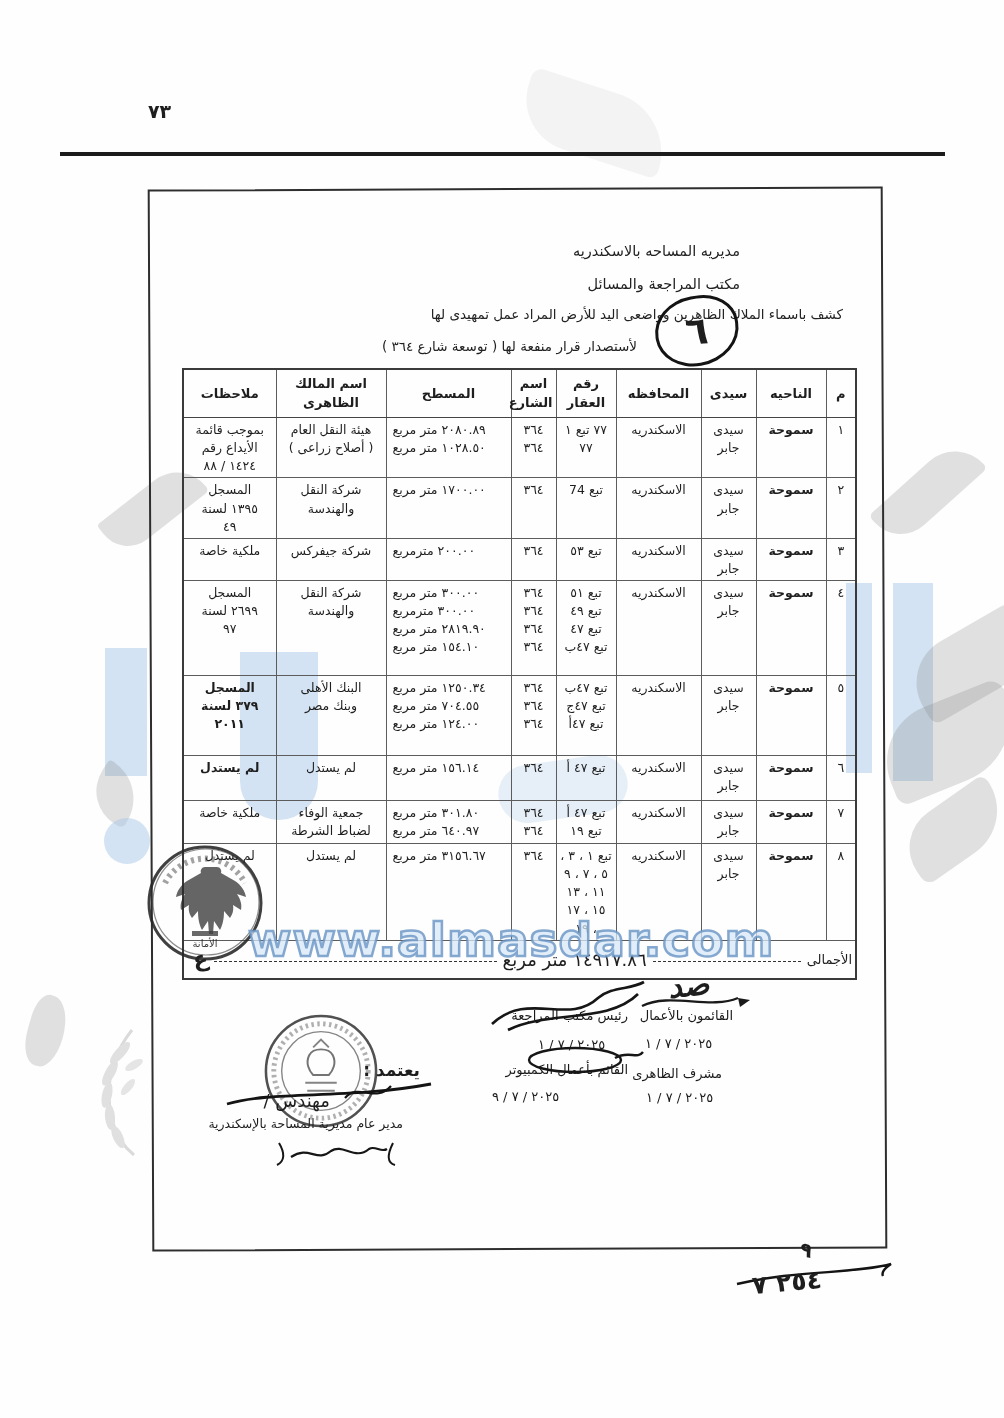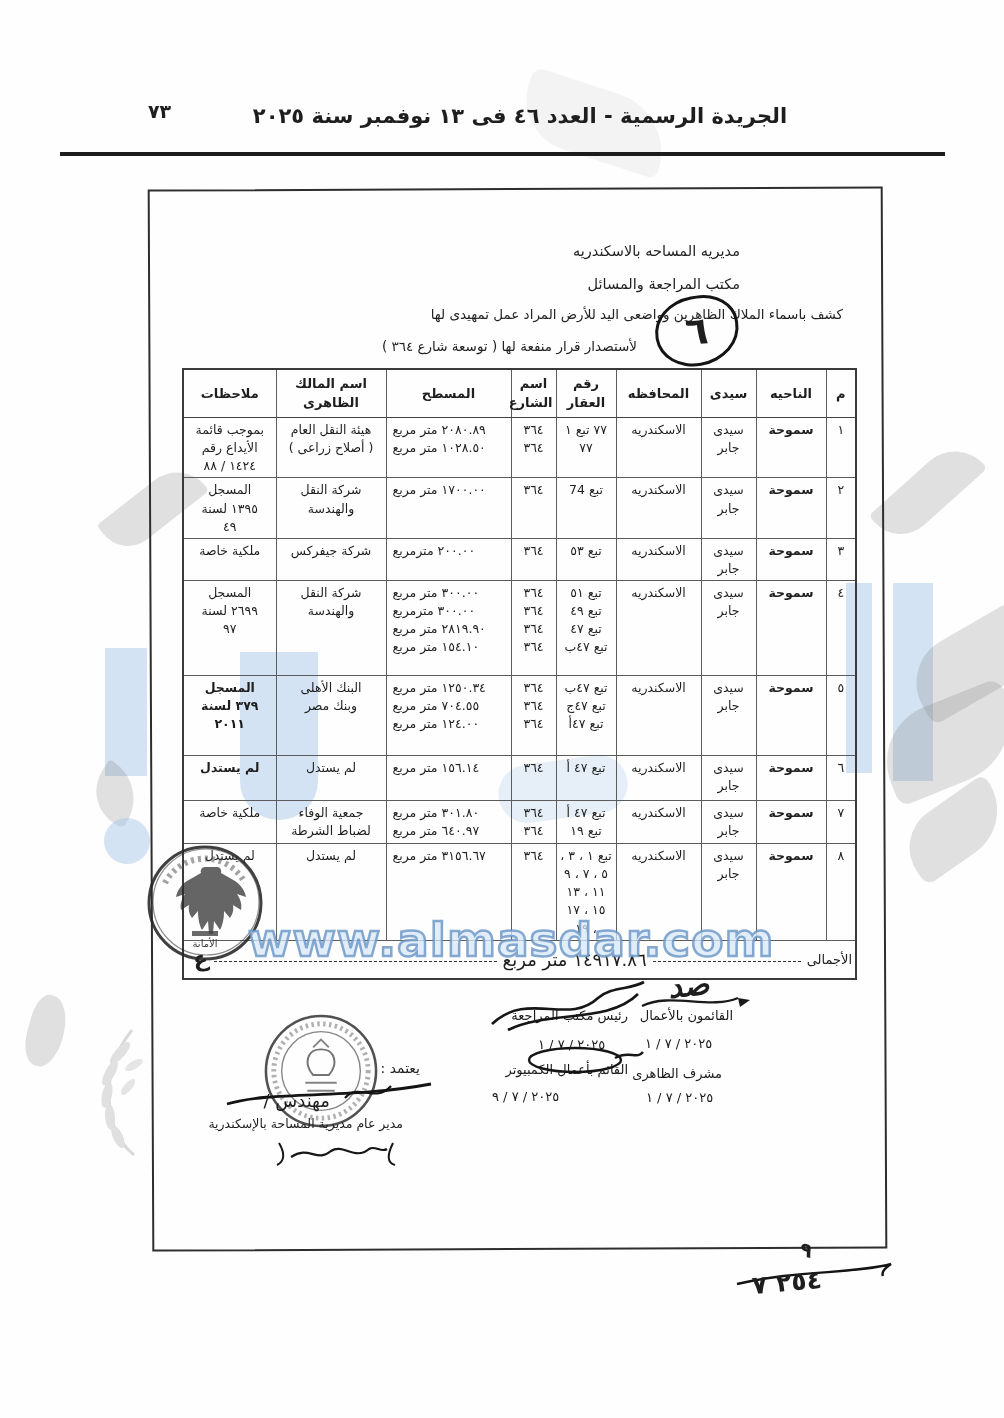--- a/index.html
+++ b/index.html
@@ -63,21 +63,21 @@
   #role-r1{top:1066px;right:282px;}
   #date-r1{top:1090px;left:646px;}
   #role-l0{top:1008px;right:376px;}
   #date-l0{top:1037px;left:538px;}
   #role-l1{top:1062px;right:376px;}
   #date-l1{top:1089px;left:492px;text-align:center;}
   #scribble-review{top:980px;left:488px;z-index:3;}
   #scribble-computer{top:1040px;left:525px;z-index:3;}
 
   
-  #approve-label{top:1060px;right:584px;font-size:14px;font-weight:normal;z-index:3;}
+  #approve-label{top:1060px;right:584px;font-size:17px;font-weight:bold;z-index:3;}
   #engineer-line{top:1090px;right:674px;font-size:18px;z-index:3;}
   #director-line{top:1116px;right:601px;font-size:12.5px;z-index:3;}
   #approve-scribble{top:1070px;left:225px;z-index:4;}
   #approve-note{top:1135px;left:265px;z-index:3;}
 
   
   #eagle-stamp{top:843px;left:145px;width:120px;height:120px;z-index:3;opacity:.88;}
   #round-stamp{top:1012px;left:262px;width:118px;height:118px;z-index:2;opacity:.85;}
 
   
@@ -118,21 +118,20 @@
     <path d="M50 5 C30 30 22 60 30 95 C34 110 42 122 52 130" fill="none" stroke="#bdbdbd" stroke-width="3"></path>
     <ellipse cx="38" cy="28" rx="14" ry="5" fill="#c9c9c9" transform="rotate(-48 38 28)"></ellipse>
     <ellipse cx="28" cy="48" rx="14" ry="5" fill="#c9c9c9" transform="rotate(-62 28 48)"></ellipse>
     <ellipse cx="25" cy="70" rx="13" ry="5" fill="#c9c9c9" transform="rotate(-78 25 70)"></ellipse>
     <ellipse cx="28" cy="92" rx="13" ry="5" fill="#c9c9c9" transform="rotate(-95 28 92)"></ellipse>
     <ellipse cx="36" cy="112" rx="12" ry="5" fill="#c9c9c9" transform="rotate(-115 36 112)"></ellipse>
     <ellipse cx="52" cy="40" rx="10" ry="4" fill="#d2d2d2" transform="rotate(-30 52 40)"></ellipse>
     <ellipse cx="46" cy="62" rx="10" ry="4" fill="#d2d2d2" transform="rotate(-50 46 62)"></ellipse>
   </svg>
 
-  <div id="gazette-title" class="abs rtl">الجريدة الرسمية - العدد ٤٦ فى ١٣ نوفمبر سنة ٢٠٢٥</div>
   <div id="page-number" class="abs">٧٣</div>
   <div id="header-rule" class="abs"></div>
 
   <div id="doc-frame" class="abs"></div>
 
   <div id="dept1" class="abs rtl doc-line">مديريه المساحه بالاسكندريه</div>
   <div id="dept2" class="abs rtl doc-line">مكتب المراجعة والمسائل</div>
   <div id="subj1" class="abs rtl doc-line">كشف باسماء الملاك الظاهرين وواضعى اليد للأرض المراد عمل تمهيدى لها</div>
   <div id="subj2" class="abs rtl doc-line">لأستصدار قرار منفعة لها ( توسعة شارع ٣٦٤ )</div>
   <div id="circle-six" class="abs">

